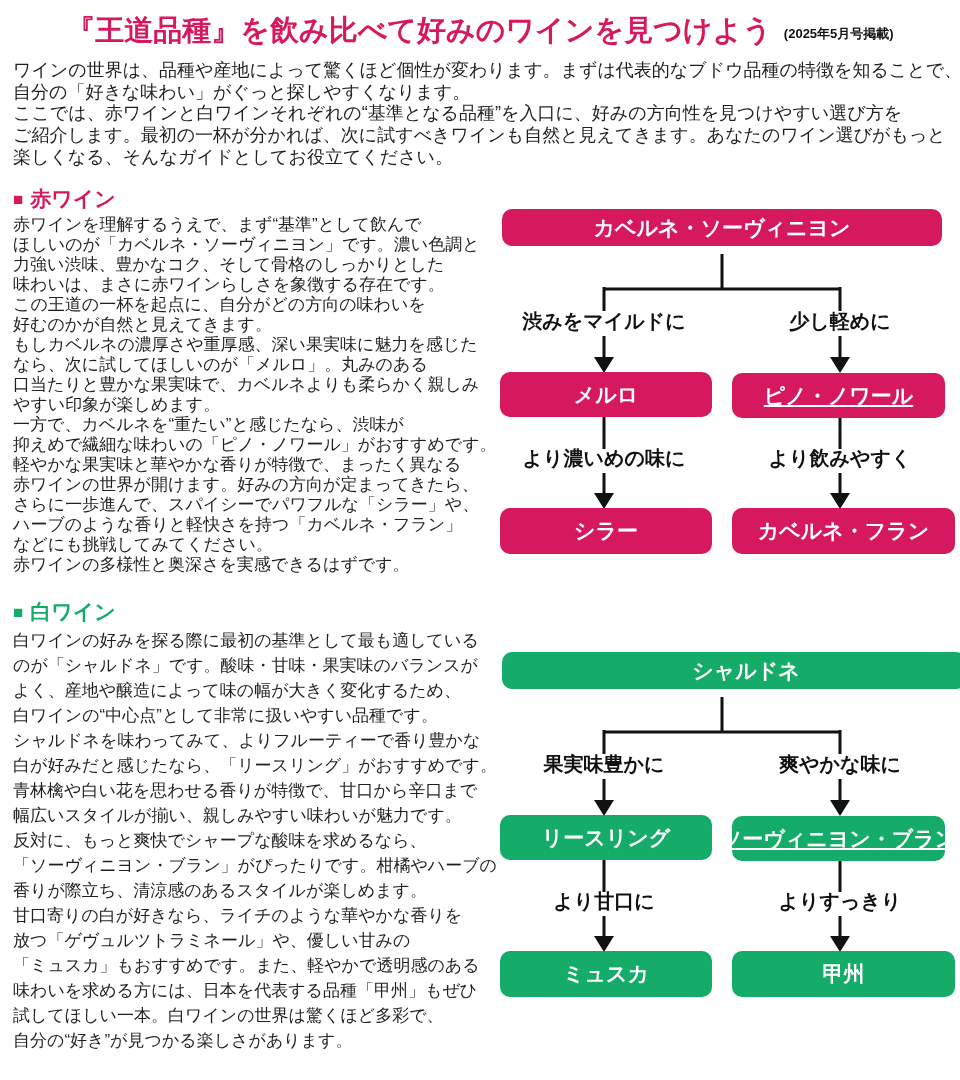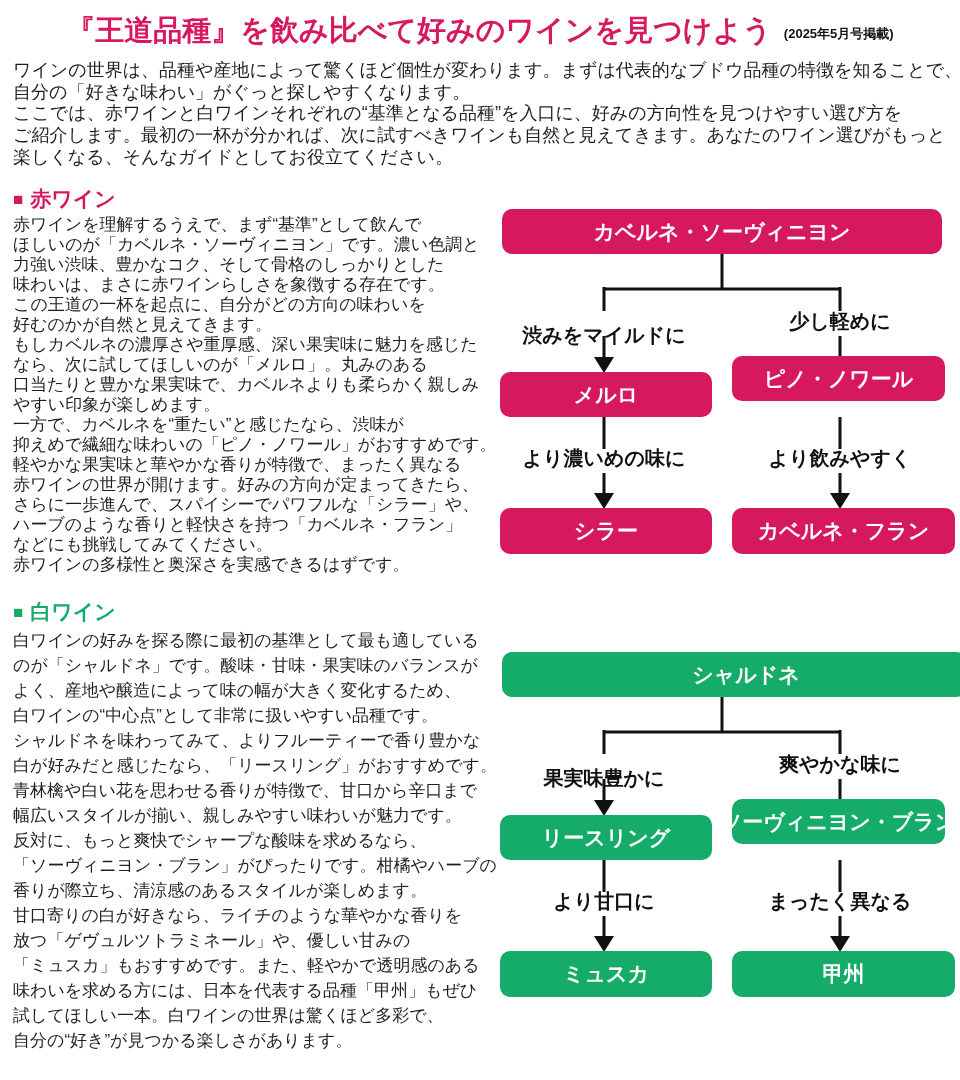--- a/index.html
+++ b/index.html
@@ -27,28 +27,28 @@
   .lh20 .text-line{line-height:20px;}
   .lh25 .text-line{line-height:25px;}
 
   
   .flowchart{position:absolute;left:500px;width:455px;height:346px;}
   .flow-red{top:209px;}
   .flow-white{top:652px;}
   .flow-lines{position:absolute;left:0;top:0;}
   .flow-node{position:absolute;display:flex;align-items:center;justify-content:center;
              color:#fff;font-weight:bold;font-size:21px;border-radius:10px;white-space:nowrap;}
-  .n-root{left:2px;top:0;width:440px;height:45px;}
+  .n-root{left:2px;top:0;width:440px;height:37px;}
   .n-left{left:0;top:163px;width:212px;height:45px;}
-  .n-right{left:232px;top:147px;width:213px;height:45px;}
+  .n-right{left:232px;top:164px;width:213px;height:45px;text-decoration:underline;}
   .n-leaf-left{left:0;top:299px;width:212px;height:46px;}
   .n-leaf-right{left:232px;top:299px;width:223px;height:46px;}
   .flow-label{position:absolute;transform:translateX(-50%);font-weight:bold;font-size:20px;
               line-height:22px;white-space:nowrap;color:#111;}
-  .lbl-1l{left:104px;top:115px;}
+  .lbl-1l{left:104px;top:101px;}
   .lbl-1r{left:340px;top:101px;}
   .lbl-2l{left:104px;top:238px;}
   .lbl-2r{left:340px;top:238px;}
 </style>
 </head>
 <body>
 
 <div class="page">
 
   <header class="title-row">
@@ -135,18 +135,18 @@
     <svg class="flow-lines" width="455" height="346" viewBox="0 0 455 346">
       <path d="M222 45 V80 M104 80 H340 M104 78 V102 M340 78 V102 M104 127 V151 M340 127 V151 M104 208 V240 M340 208 V240 M104 264 V286 M340 264 V286" stroke="#111111" stroke-width="3" fill="none"></path>
       <path d="M94 148 h20 l-10 16 z M330 148 h20 l-10 16 z M94 284 h20 l-10 16 z M330 284 h20 l-10 16 z" fill="#111111"></path>
     </svg>
     <div class="flow-node n-root" style="background-color: rgb(21, 171, 105); padding-left: 24px;">シャルドネ</div>
     <div class="flow-label lbl-1l">果実味豊かに</div>
     <div class="flow-label lbl-1r">爽やかな味に</div>
     <div class="flow-node n-left" style="background-color: rgb(21, 171, 105);">リースリング</div>
     <div class="flow-node n-right" style="background-color: rgb(21, 171, 105);">ソーヴィニヨン・ブラン</div>
     <div class="flow-label lbl-2l">より甘口に</div>
-    <div class="flow-label lbl-2r">まったく異なる</div>
+    <div class="flow-label lbl-2r">よりすっきり</div>
     <div class="flow-node n-leaf-left" style="background-color: rgb(21, 171, 105);">ミュスカ</div>
     <div class="flow-node n-leaf-right" style="background-color: rgb(21, 171, 105);">甲州</div>
   </div>
 
 </div>
 
 </body></html>

